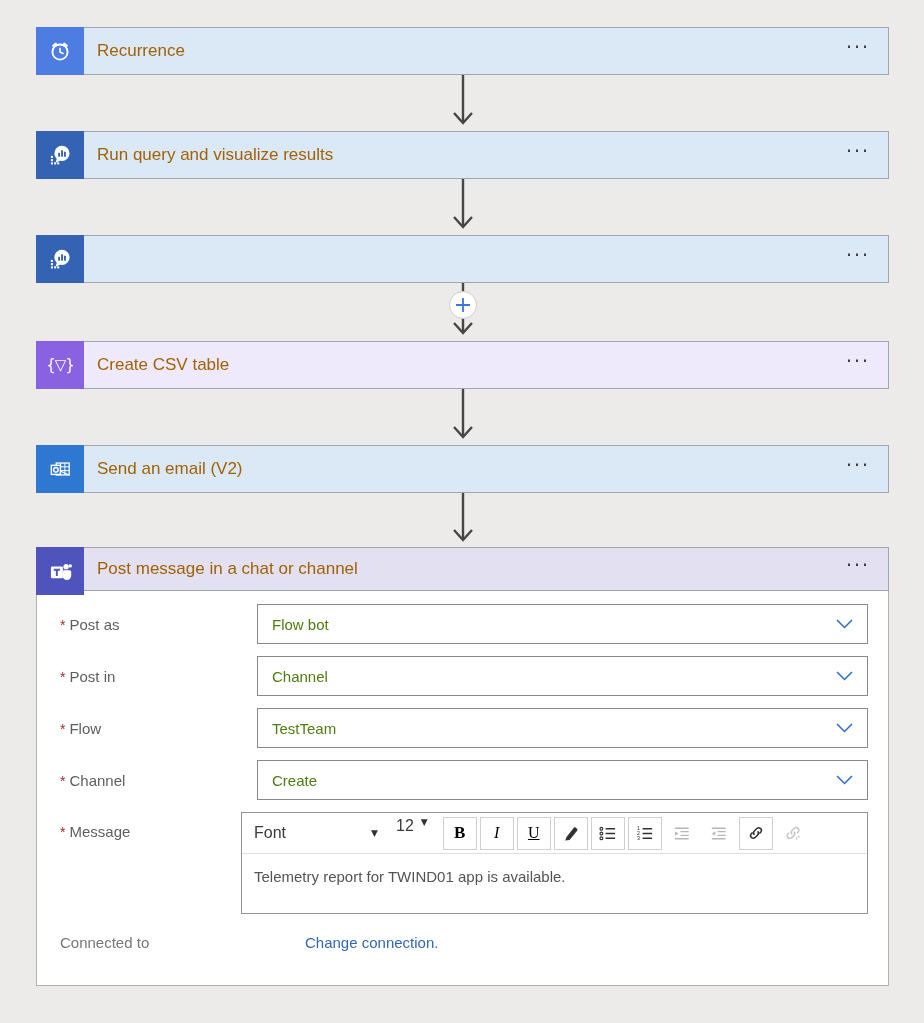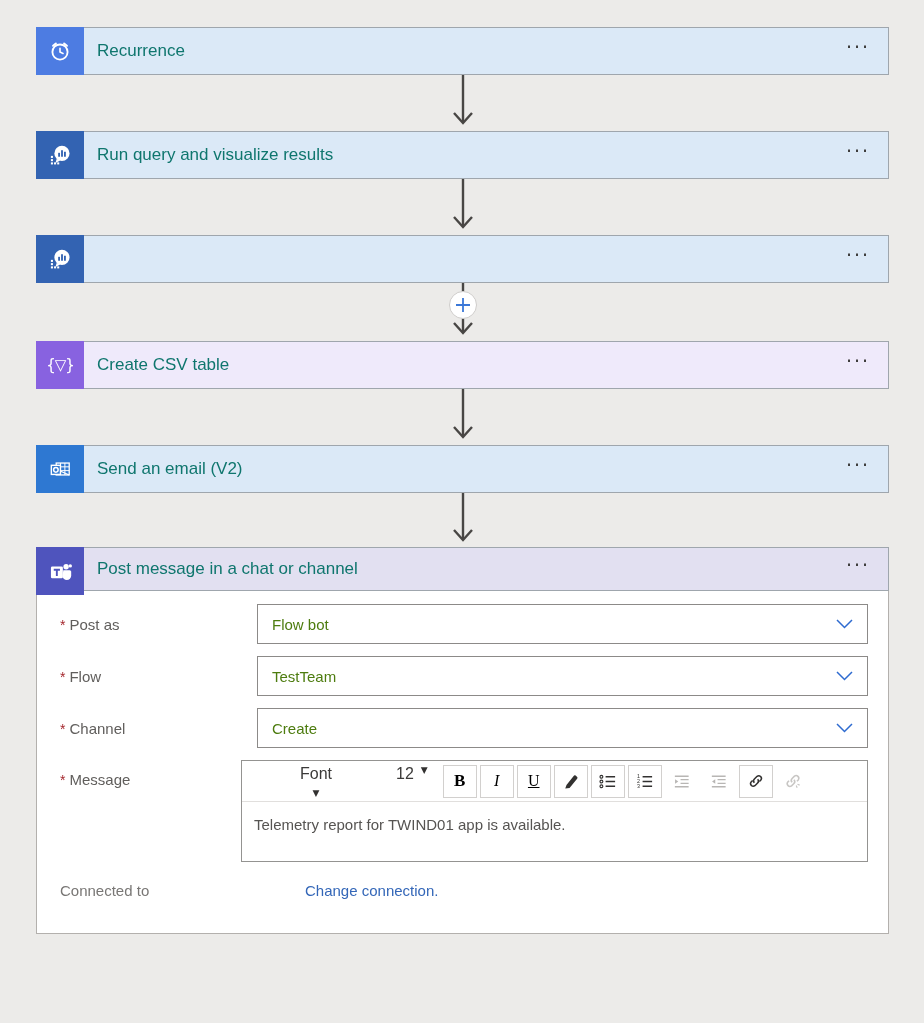--- a/index.html
+++ b/index.html
@@ -27,21 +27,21 @@
   .icon-teams      { background:#4f54bd; }
   .csv-glyph { color:#fff; font-size:15px; letter-spacing:-1px; font-family:"DejaVu Sans", sans-serif; }
   .bar {
     flex:1; display:flex; align-items:center;
     border:1px solid #9fa6ad; border-left:none;
     padding-left:13px; padding-right:14px;
   }
   .bar-blue   { background:#dbe9f7; }
   .bar-purple { background:#efeafb; }
   .bar-teams  { background:#e2e0f1; }
-  .step-title { font-size:17px; color:#0f766e; }
+  .step-title { font-size:17px; color:#a16207; }
   .menu {
     margin-left:auto; background:none; border:none; cursor:pointer;
     font-size:19px; letter-spacing:2px; color:#3a3938; line-height:10px;
     padding:0 4px 8px 4px; font-family:"DejaVu Sans", sans-serif;
   }
 
   
   .connector { display:flex; justify-content:center; }
   .connector svg { display:block; }
 
@@ -67,21 +67,21 @@
 
   .message-row { display:flex; align-items:flex-start; margin-bottom:18px; }
   .message-row .field-label { padding-top:11px; }
   .editor { flex:1; border:1px solid #949391; background:#fff; }
   .toolbar {
     display:flex; align-items:center; height:41px;
     border-bottom:1px solid #e1dfdd; padding:0 3px;
   }
   .font-select {
     display:flex; align-items:center; justify-content:space-between;
-    width:142px; padding:0 9px; height:33px; cursor:pointer;flex-direction:column;
+    width:142px; padding:0 9px; height:33px; cursor:pointer;
   }
   .font-name { font-size:16px; color:#3b3a39; }
   .tri { font-size:9px; color:#323130; font-family:"DejaVu Sans", sans-serif; }
   .size-select {
     display:flex; align-items:flex-start; gap:7px; padding:0 9px;
     height:33px; margin-right:6px; cursor:pointer;
   }
   .size-value { font-size:16px; color:#3b3a39; }
   .tb-btn {
     width:34px; height:33px; flex:none;
@@ -246,20 +246,31 @@
           <span class="req">*</span><span>Post as</span>
         </div>
         <div class="dropdown">
           <span class="dd-value">Flow bot</span>
           <svg width="17" height="10" viewBox="0 0 17 10">
             <path d="M1 1 L8.5 8.5 L16 1" stroke="#2e6bd0" stroke-width="1.5" fill="none"></path>
           </svg>
         </div>
       </div>
 
+      <div class="field-row">
+        <div class="field-label">
+          <span class="req">*</span><span>Post in</span>
+        </div>
+        <div class="dropdown">
+          <span class="dd-value">Channel</span>
+          <svg width="17" height="10" viewBox="0 0 17 10">
+            <path d="M1 1 L8.5 8.5 L16 1" stroke="#2e6bd0" stroke-width="1.5" fill="none"></path>
+          </svg>
+        </div>
+      </div>
 
       <div class="field-row">
         <div class="field-label">
           <span class="req">*</span><span>Flow</span>
         </div>
         <div class="dropdown">
           <span class="dd-value">TestTeam</span>
           <svg width="17" height="10" viewBox="0 0 17 10">
             <path d="M1 1 L8.5 8.5 L16 1" stroke="#2e6bd0" stroke-width="1.5" fill="none"></path>
           </svg>

